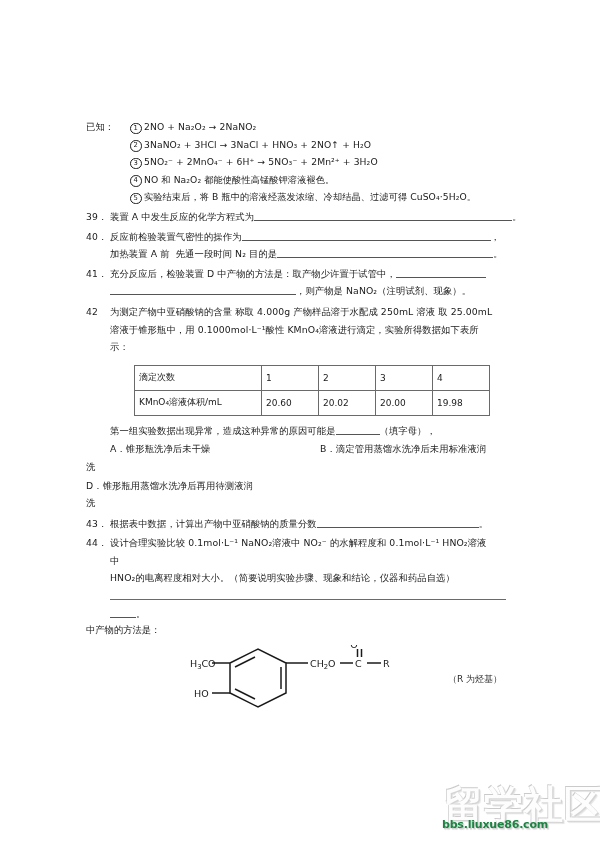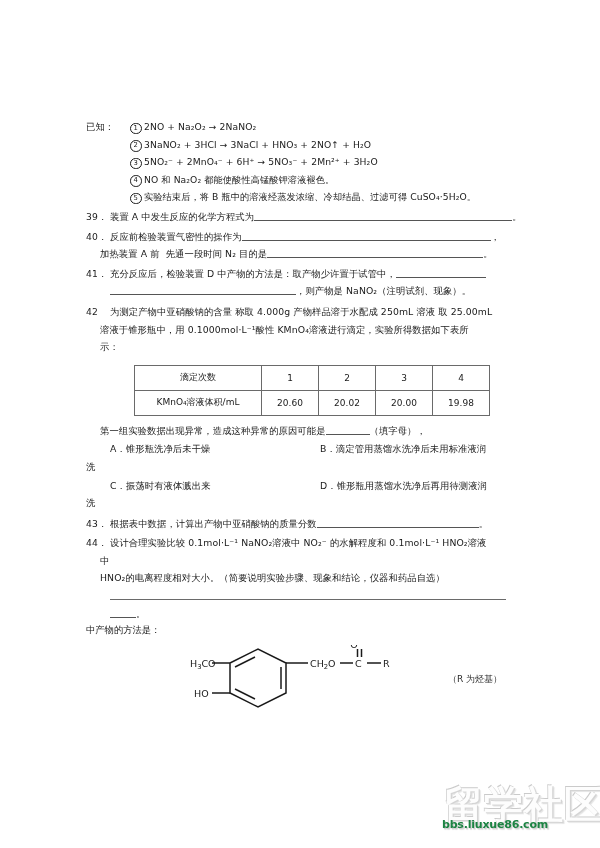--- a/index.html
+++ b/index.html
@@ -25,36 +25,35 @@
     display:inline-block; width:9.5px; height:9.5px; line-height:9.3px;
     border:0.8px solid #1a1a1a; border-radius:50%;
     text-align:center; font-size:6.8px; margin-right:2.5px;
     position:relative; top:-0.5px;
   }
   .eq-txt { font-size:9.2px; }
 
   .q-row { display:flex; align-items:baseline; margin-top:2px; }
   .q-num { width:24px; flex:none; font-size:9.2px; }
   .q-body { flex:1; font-size:9.3px; }
-  .q-cont { margin-left:14px; font-size:9.3px; }
+  .q-cont { margin-left:24px; font-size:9.3px; }
 
   .blank {
     display:inline-block;
     border-bottom:0.8px solid #555;
     height:10px;
     vertical-align:-1px;
   }
 
   
   .tbl-wrap { margin:9px 0 6px 48px; }
   table.data { border-collapse:collapse; }
   table.data td {
     border:0.8px solid #6a6a6a;
     font-size:9px;
-    text-align:center;
     padding:5px 4px;
     height:14px;
   }
   td.hdr-label { width:118px; }
   td.num-cell { width:48px; }
 
   .opt-row { display:flex; margin-top:1px;align-items:center; }
   .opt-left { width:210px; flex:none; font-size:9.3px; padding-left:24px; }
   .opt-right { flex:1; font-size:9.3px; }
   .hang { font-size:9.3px; }
@@ -167,21 +166,20 @@
 
     <div class="q-cont line" style="margin-top:4px"><span>第一组实验数据出现异常，造成这种异常的原因可能是</span><span class="blank" style="width:44px"></span><span>（填字母），</span></div>
 
     <div class="opt-row line">
       <span class="opt-left">A．锥形瓶洗净后未干燥</span>
       <span class="opt-right">B．滴定管用蒸馏水洗净后未用标准液润</span>
     </div>
     <div class="hang line">洗</div>
 
     <div class="opt-row line">
-      <span class="opt-left">C．振荡时有液体溅出来</span>
       <span class="opt-right">D．锥形瓶用蒸馏水洗净后再用待测液润</span>
     </div>
     <div class="hang line">洗</div>
 
     <div class="q-row line" style="margin-top:3px">
       <span class="q-num">43．</span>
       <span class="q-body"><span>根据表中数据，计算出产物中亚硝酸钠的质量分数</span><span class="blank" style="width:162px"></span><span>。</span></span>
     </div>
 
     <div class="q-row line">

